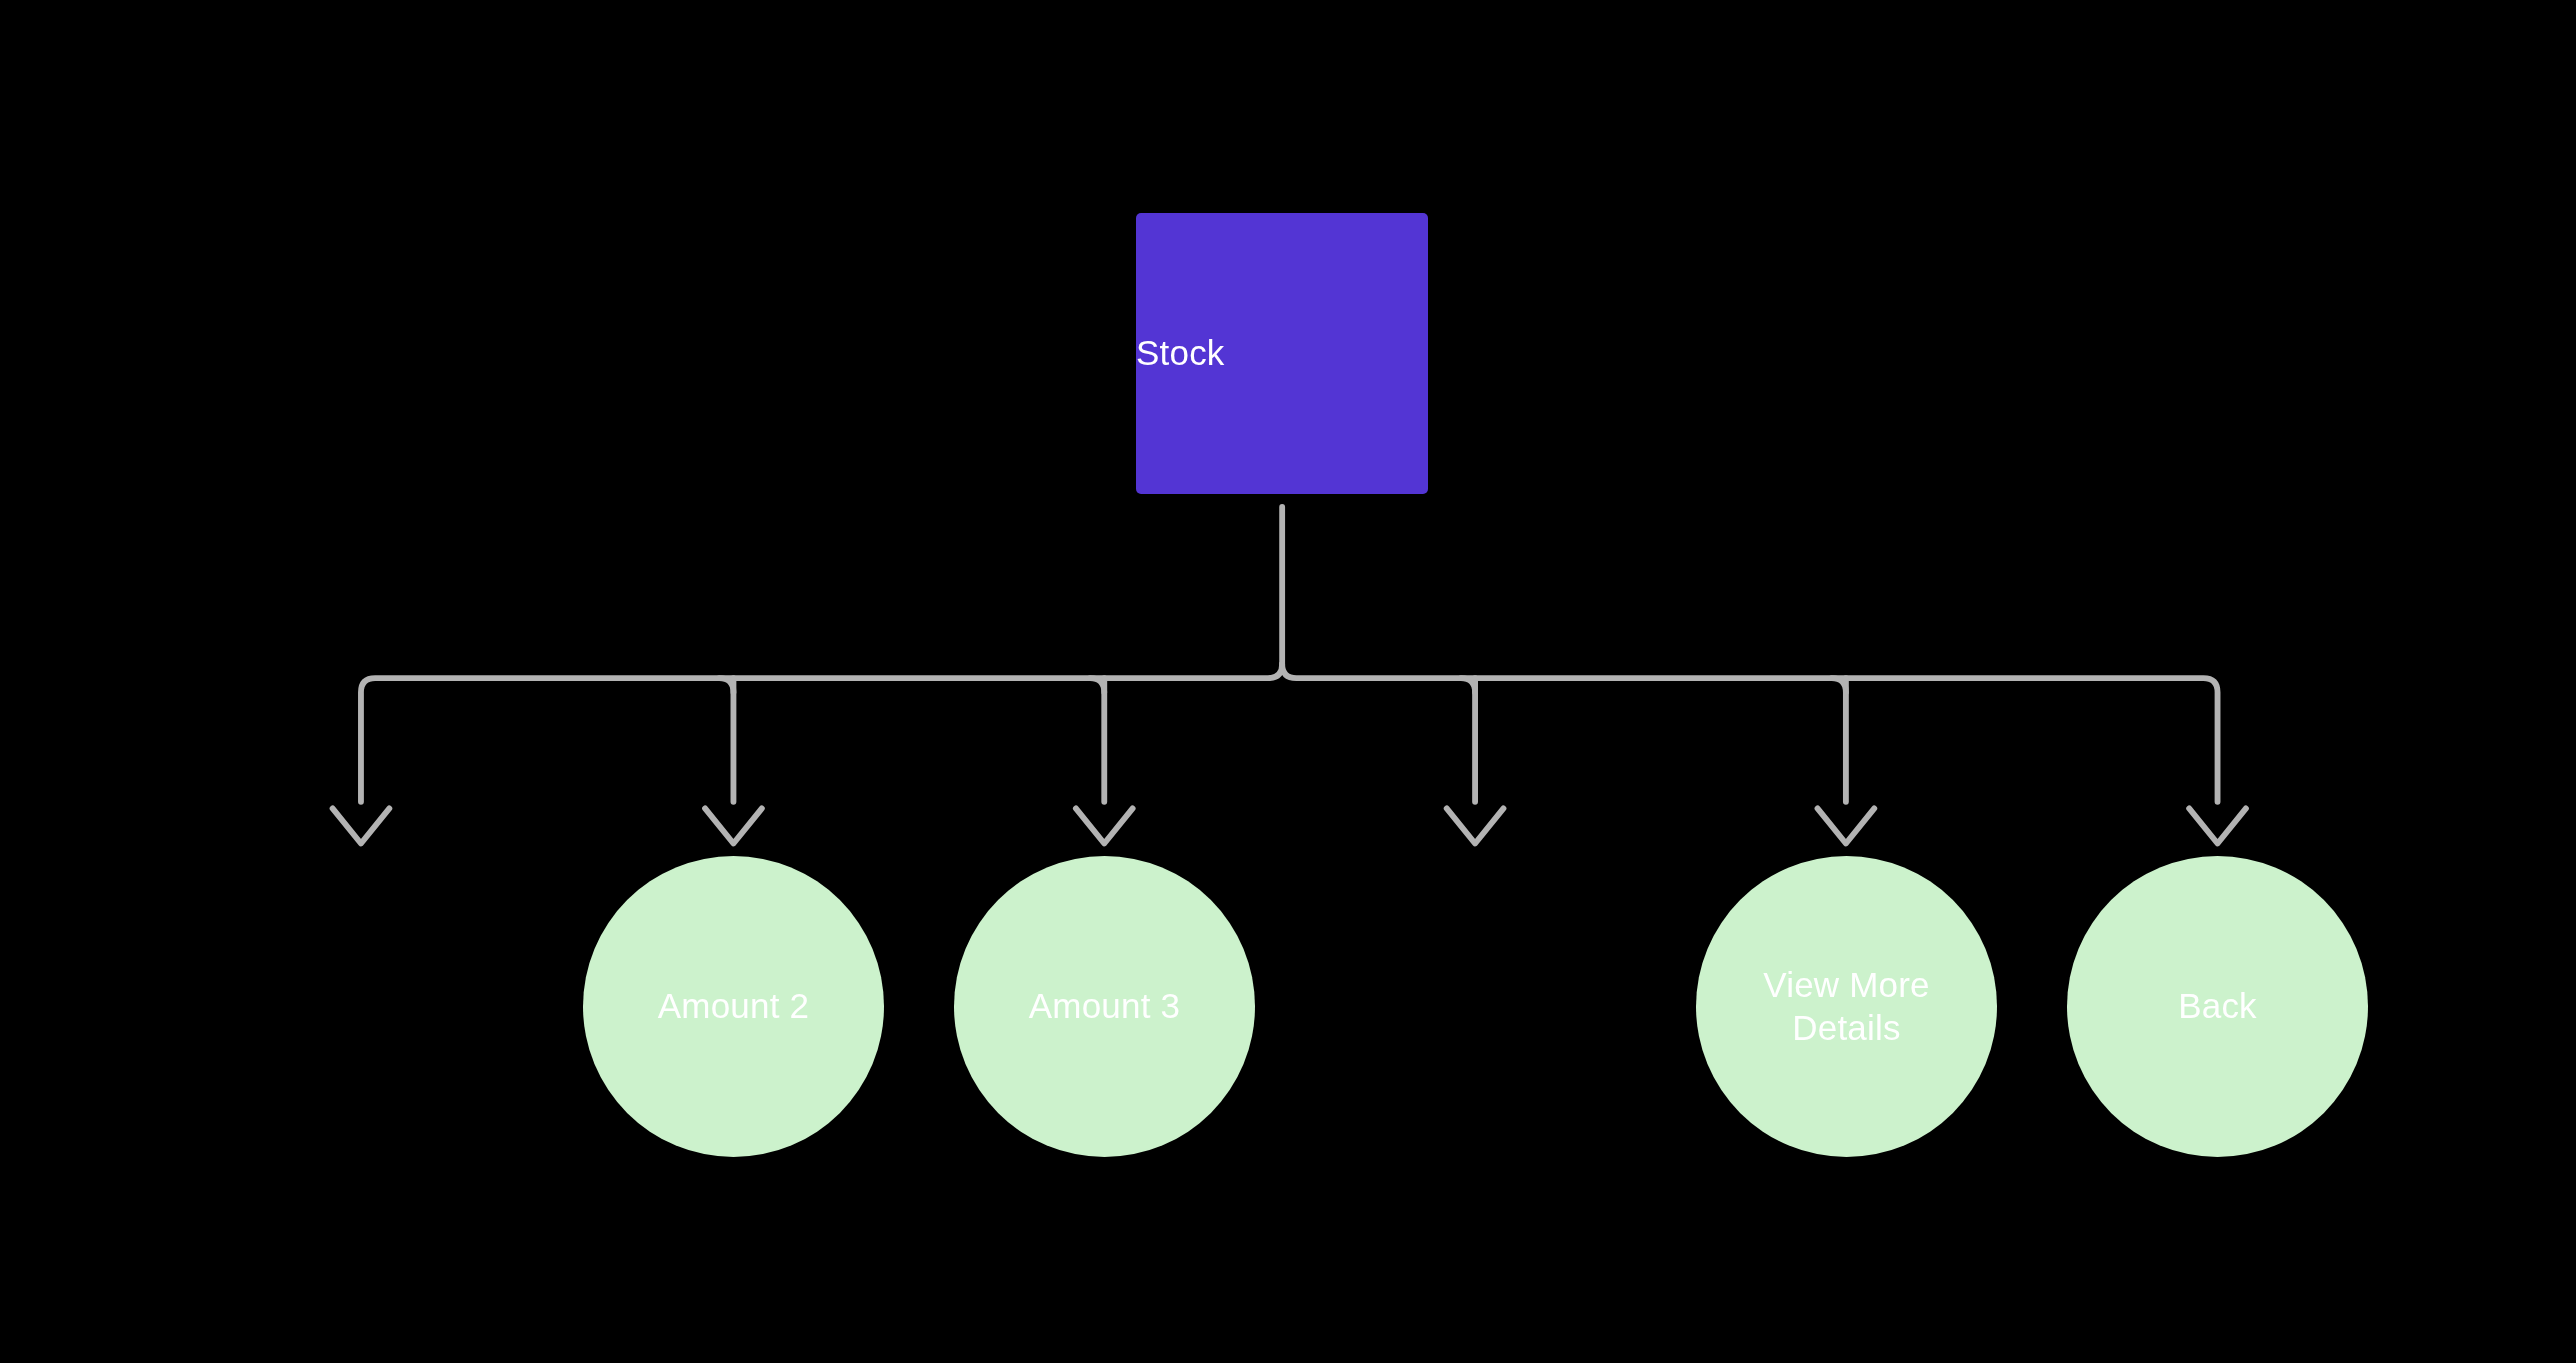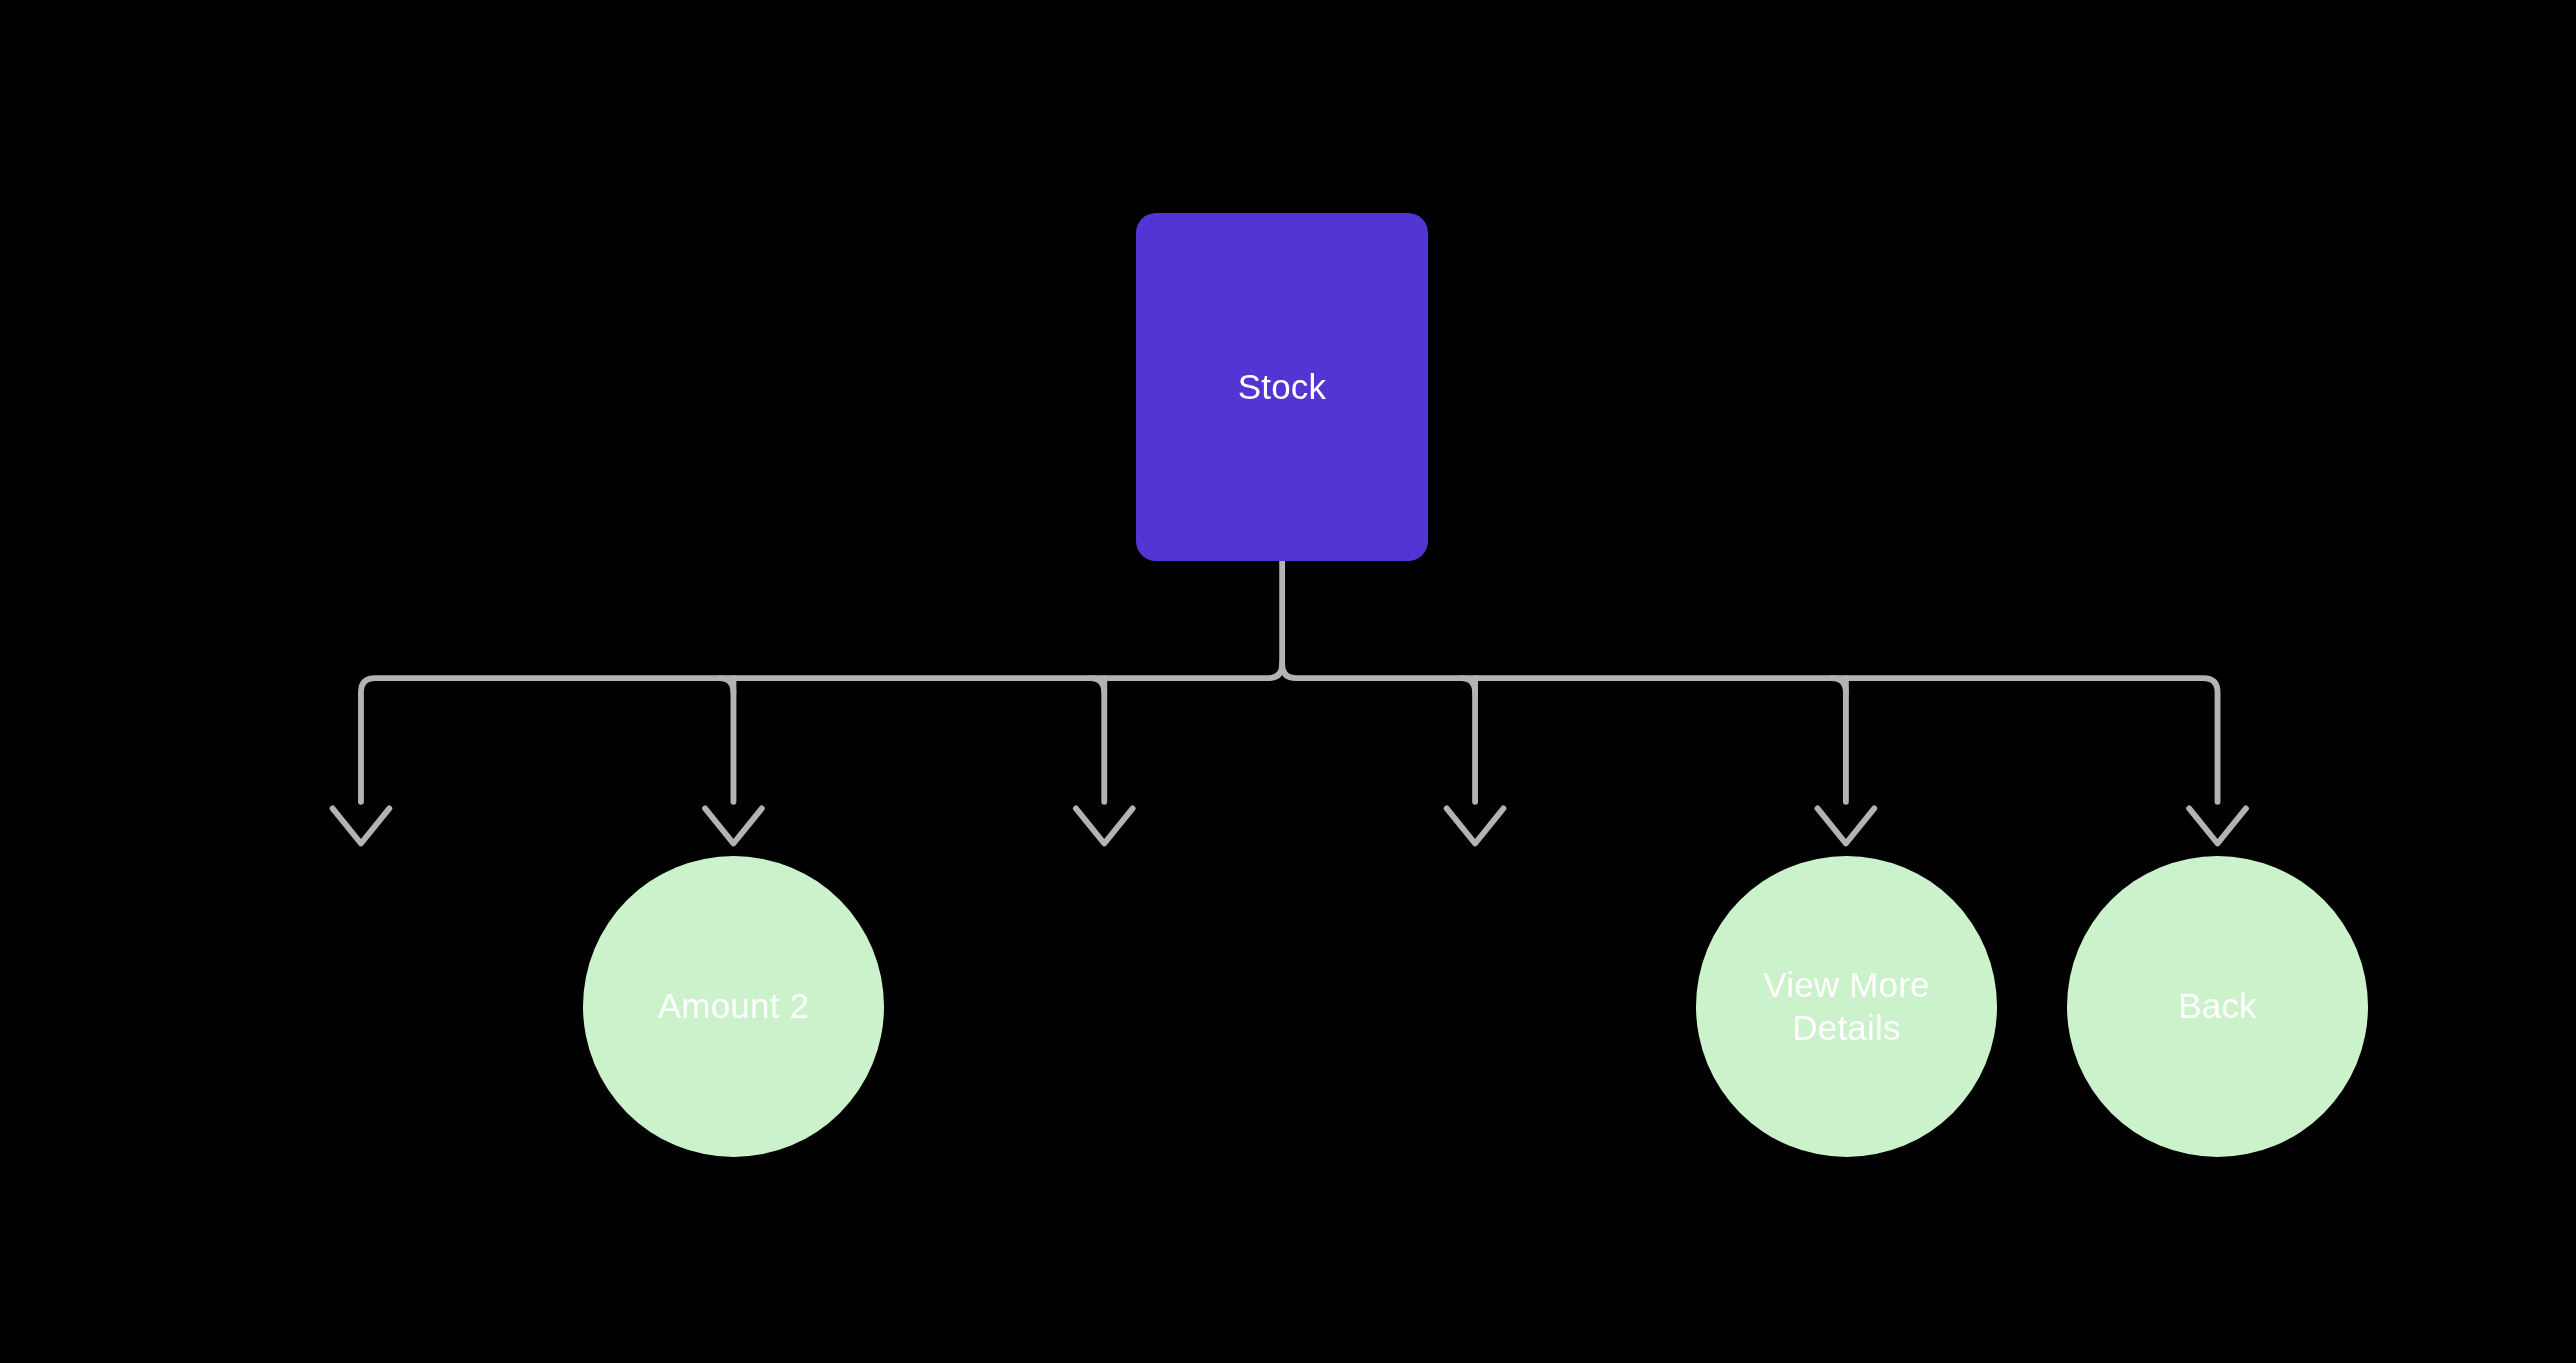--- a/index.html
+++ b/index.html
@@ -21,26 +21,26 @@
     top: 0;
     width: 2576px;
     height: 1363px;
     pointer-events: none;
   }
   .node-root {
     position: absolute;
     left: 1136px;
     top: 213px;
     width: 292px;
-    height: 348px;
-    border-radius: 20px;
+    height: 281px;
+    border-radius: 5px;
     background: #5335D4;
     display: flex;
     align-items: center;
-    justify-content: center;
+    justify-content: flex-start;
     box-sizing: border-box;
   }
   .node-root .label {
     color: #ffffff;
     font-size: 35px;
     line-height: 1.22;
     text-align: center;
     letter-spacing: 0.2px;
     white-space: pre;
   }
@@ -100,20 +100,23 @@
 
   <div class="node-root">
     <span class="label">Stock</span>
   </div>
 
 
   <div class="node-leaf" style="left:583px; top:856px;align-items:center;">
     <span class="label">Amount  2</span>
   </div>
 
+  <div class="node-leaf" style="left:954px; top:856px;">
+    <span class="label">Amount  3</span>
+  </div>
 
 
   <div class="node-leaf" style="left:1696px; top:856px;">
     <span class="label">View More
 Details</span>
   </div>
 
   <div class="node-leaf" style="left:2067px; top:856px;">
     <span class="label">Back</span>
   </div>

